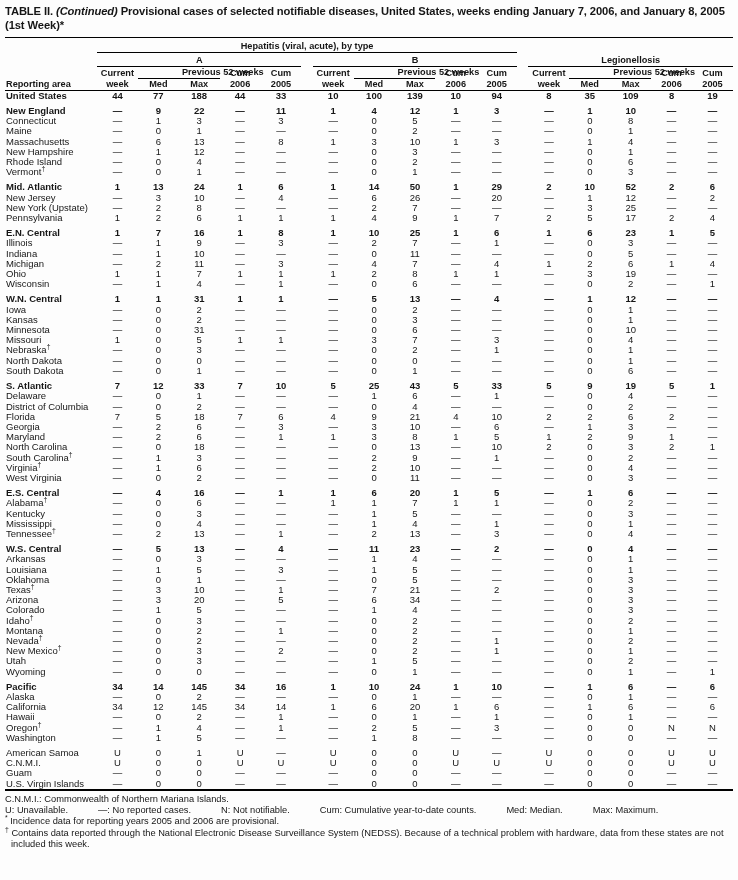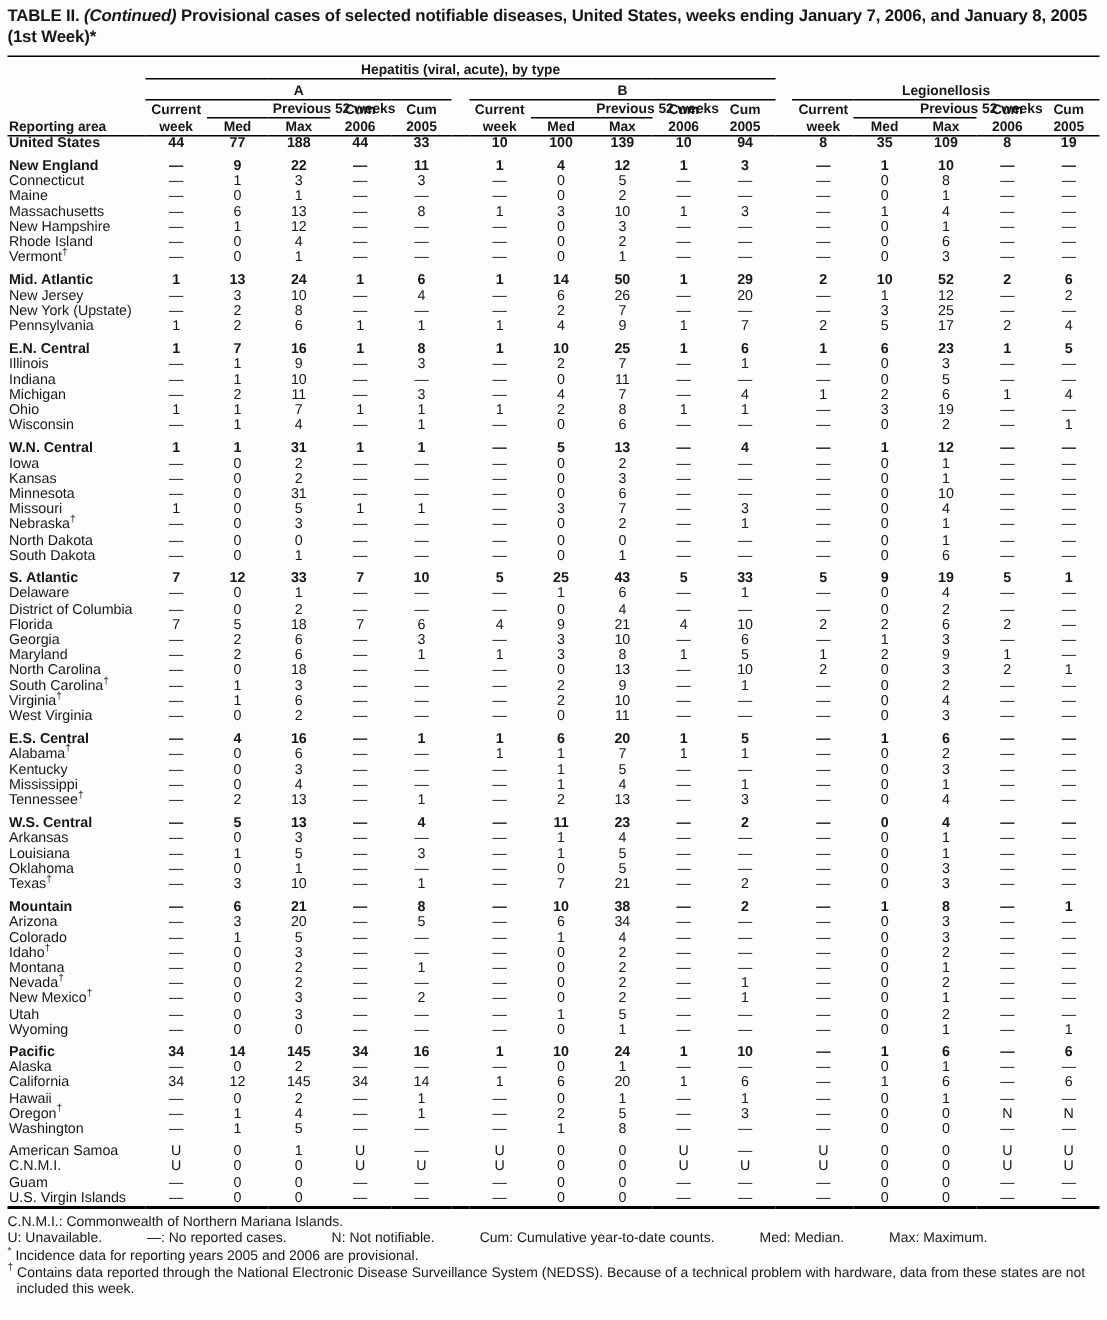--- a/index.html
+++ b/index.html
@@ -1036,40 +1036,20 @@
           <td>21</td>
           <td>—</td>
           <td>2</td>
           <td class="sp"></td>
           <td>—</td>
           <td>0</td>
           <td>3</td>
           <td>—</td>
           <td>—</td>
         </tr>
-        <tr class="total sec-start">
-          <td class="area">Mountain</td>
-          <td>—</td>
-          <td>6</td>
-          <td>21</td>
-          <td>—</td>
-          <td>8</td>
-          <td class="sp"></td>
-          <td>—</td>
-          <td>10</td>
-          <td>38</td>
-          <td>—</td>
-          <td>2</td>
-          <td class="sp"></td>
-          <td>—</td>
-          <td>1</td>
-          <td>8</td>
-          <td>—</td>
-          <td>1</td>
-        </tr>
         <tr>
           <td class="area">Arizona</td>
           <td>—</td>
           <td>3</td>
           <td>20</td>
           <td>—</td>
           <td>5</td>
           <td class="sp"></td>
           <td>—</td>
           <td>6</td>

